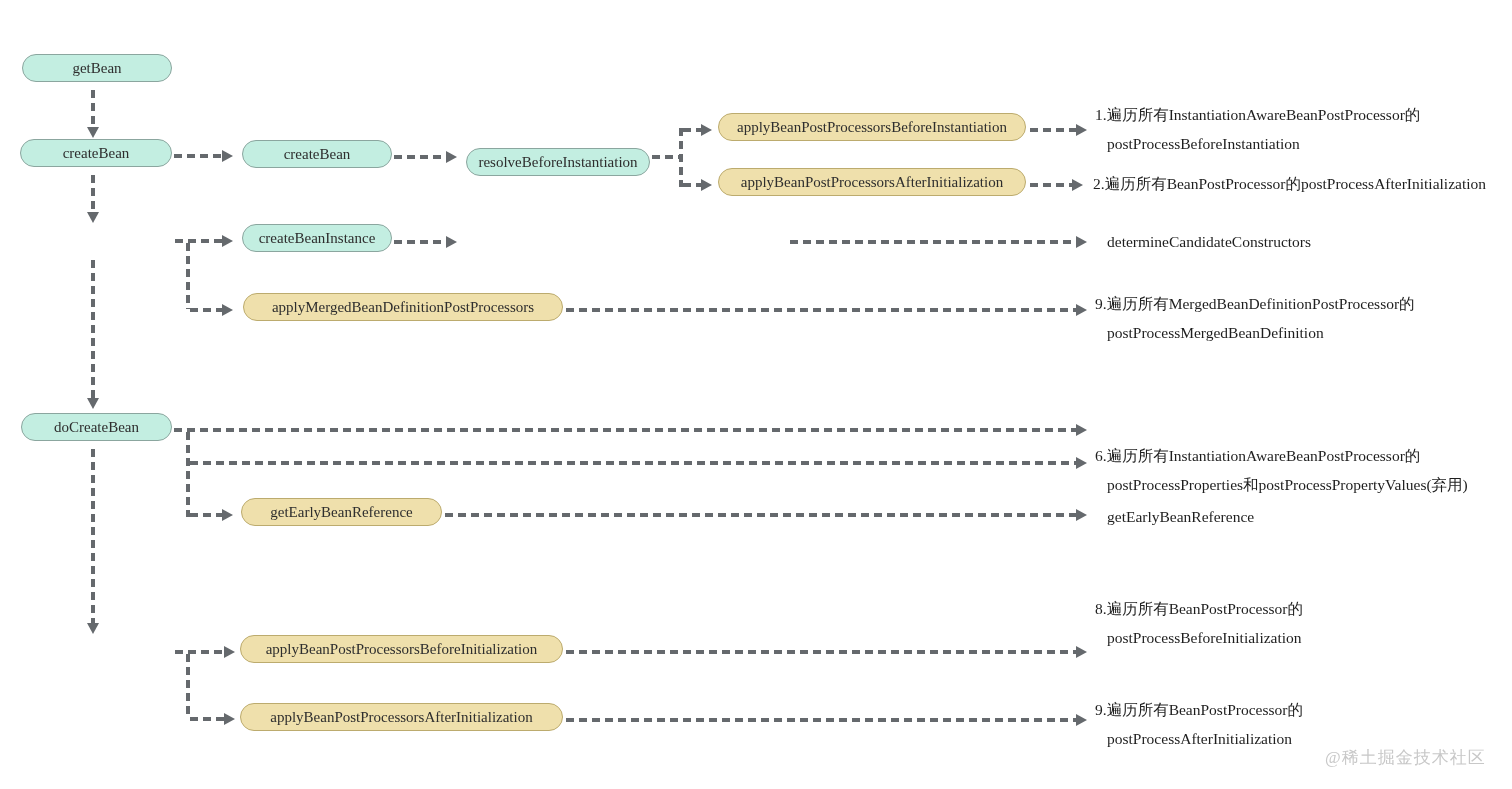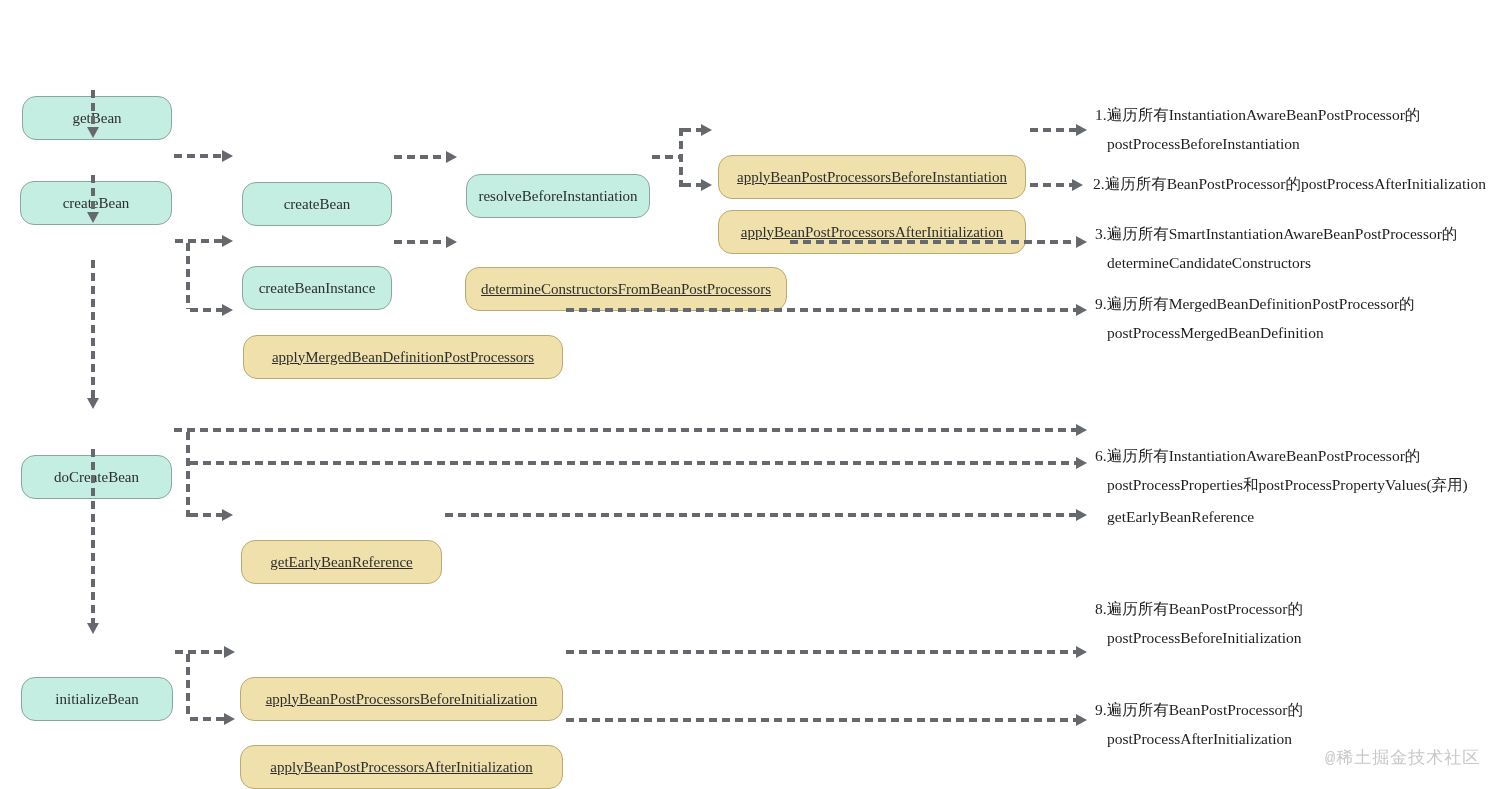--- a/index.html
+++ b/index.html
@@ -1,51 +1,49 @@
 <!DOCTYPE html>
 <html style="--node-teal: #c3eee1; --node-teal-border: #8ba69f; --node-tan: #efe0ac; --node-tan-border: #bcab6e; --connector: #65696d; --text: #1e1e1e; --watermark: #c8c8c8;"><head>
 <meta charset="utf-8">
 <style>
   html,body{margin:0;padding:0;background:#ffffff;}
   .canvas{
     position:relative;width:1512px;height:789px;background:#ffffff;overflow:hidden;
     font-family:"Liberation Serif","DejaVu Serif",serif;
   }
   .node{
-    position:absolute;height:44px;border-radius:14px;box-sizing:border-box;
+    position:absolute;height:28px;border-radius:14px;box-sizing:border-box;
     display:flex;align-items:center;justify-content:center;
-    font-size:15px;color:#2e2e2e;white-space:nowrap;margin-top:42px;
+    font-size:15px;color:#2e2e2e;white-space:nowrap;
   }
   .teal{background:var(--node-teal,#c3eee1);border:1px solid var(--node-teal-border,#8ba69f);}
-  .tan{background:var(--node-tan,#efe0ac);border:1px solid var(--node-tan-border,#bcab6e);text-decoration:underline;}
+  .tan{background:var(--node-tan,#efe0ac);border:1px solid var(--node-tan-border,#bcab6e);}
   .hline{position:absolute;height:4px;background:repeating-linear-gradient(90deg,var(--connector,#65696d) 0 8px,transparent 8px 13px);}
   .vline{position:absolute;width:4px;background:repeating-linear-gradient(180deg,var(--connector,#65696d) 0 8px,transparent 8px 13px);}
   .arr-r{position:absolute;width:0;height:0;border-top:6px solid transparent;border-bottom:6px solid transparent;border-left:11px solid var(--connector,#65696d);}
   .arr-d{position:absolute;width:0;height:0;border-left:6px solid transparent;border-right:6px solid transparent;border-top:11px solid var(--connector,#65696d);}
   .ann{position:absolute;font-size:15.5px;line-height:21px;color:var(--text,#1e1e1e);white-space:nowrap;}
   .ann .l2{padding-left:12px;margin-top:8px;}
-  .watermark{position:absolute;left:1325px;top:746px;font-size:17px;letter-spacing:1px;color:var(--watermark,#c8c8c8);font-family:Liberation Mono, monospace;}
+  .watermark{position:absolute;left:1325px;top:746px;font-size:17px;letter-spacing:1px;color:var(--watermark,#c8c8c8);font-family:Liberation Serif, serif;}
 </style>
 </head>
 <body>
 
 <div class="canvas">
 
   <div class="node teal" style="left:22px;top:54px;width:150px">getBean</div>
   <div class="node teal" style="left:20px;top:139px;width:152px">createBean</div>
   <div class="node teal" style="left:21px;top:413px;width:151px">doCreateBean</div>
-  <div class="node teal" style="left:21px;top:635px;width:152px">initializeBean</div>
 
   <div class="node teal" style="left:242px;top:140px;width:150px">createBean</div>
-  <div class="node teal" style="left:466px;top:132px;width:184px">resolveBeforeInstantiation</div>
+  <div class="node teal" style="left:466px;top:148px;width:184px">resolveBeforeInstantiation</div>
   <div class="node tan" style="left:718px;top:113px;width:308px">applyBeanPostProcessorsBeforeInstantiation</div>
   <div class="node tan" style="left:718px;top:168px;width:308px">applyBeanPostProcessorsAfterInitialization</div>
 
   <div class="node teal" style="left:242px;top:224px;width:150px">createBeanInstance</div>
-  <div class="node tan" style="left:465px;top:225px;width:322px">determineConstructorsFromBeanPostProcessors</div>
   <div class="node tan" style="left:243px;top:293px;width:320px">applyMergedBeanDefinitionPostProcessors</div>
 
   <div class="node tan" style="left:241px;top:498px;width:201px">getEarlyBeanReference</div>
 
   <div class="node tan" style="left:240px;top:635px;width:323px">applyBeanPostProcessorsBeforeInitialization</div>
   <div class="node tan" style="left:240px;top:703px;width:323px">applyBeanPostProcessorsAfterInitialization</div>
 
   <div class="vline" style="left:91px;top:90px;height:37px"></div>
   <div class="arr-d" style="left:87px;top:127px"></div>
   <div class="vline" style="left:91px;top:175px;height:37px"></div>
@@ -103,21 +101,20 @@
   <div class="arr-r" style="left:1076px;top:714px"></div>
 
   <div class="ann" style="left:1095px;top:104px">
     <div>1.遍历所有InstantiationAwareBeanPostProcessor的</div>
     <div class="l2">postProcessBeforeInstantiation</div>
   </div>
   <div class="ann" style="left:1093px;top:173px">
     <div>2.遍历所有BeanPostProcessor的postProcessAfterInitialization</div>
   </div>
   <div class="ann" style="left:1095px;top:223px">
-    <div>3.遍历所有SmartInstantiationAwareBeanPostProcessor的</div>
     <div class="l2">determineCandidateConstructors</div>
   </div>
   <div class="ann" style="left:1095px;top:293px">
     <div>9.遍历所有MergedBeanDefinitionPostProcessor的</div>
     <div class="l2">postProcessMergedBeanDefinition</div>
   </div>
   <div class="ann" style="left:1095px;top:445px">
     <div>6.遍历所有InstantiationAwareBeanPostProcessor的</div>
     <div class="l2">postProcessProperties和postProcessPropertyValues(弃用)</div>
   </div>

